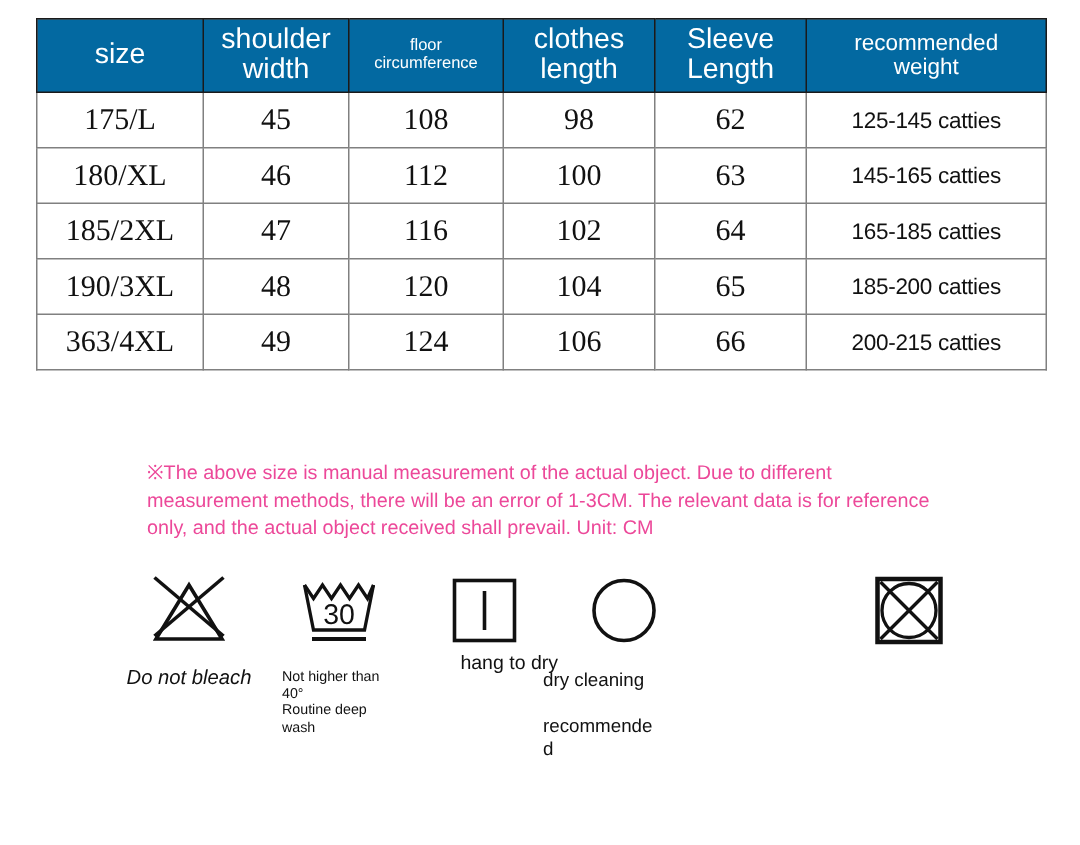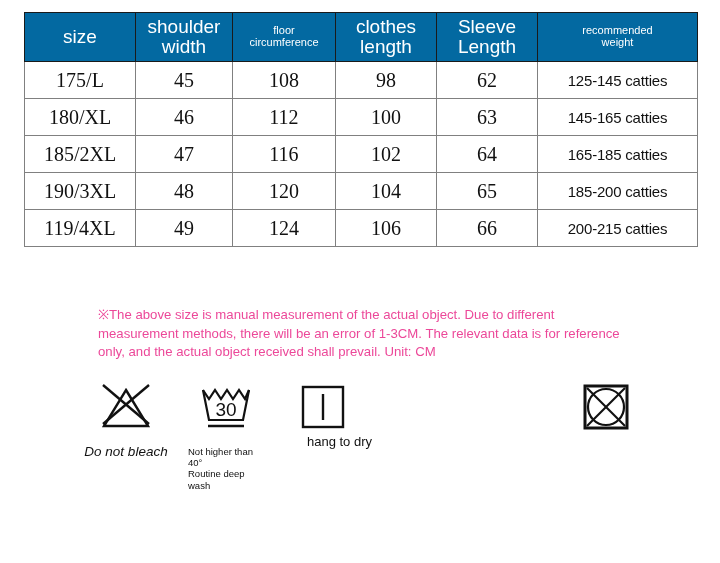--- a/index.html
+++ b/index.html
@@ -40,21 +40,21 @@
     background: #0369a1;
     border: 1px solid #1a1a1a;
     color: #ffffff;
     height: 48px;
     font-weight: 400;
     line-height: 1.06;
     padding: 0 4px;
   }
   .hd-lg { font-size: 19px; }
   .hd-sm { font-size: 11px; }
-  .hd-md { font-size: 11px; }
+  .hd-md { font-size: 15px; }
   .hd-left {
     text-align: left;
     padding-left: 10px;
   }
 
   
   .size-table tbody td {
     height: 36px;
     font-size: 20px;
     color: #111111;
@@ -226,21 +226,21 @@
     </tr>
     <tr>
       <td>190/3XL</td>
       <td>48</td>
       <td>120</td>
       <td>104</td>
       <td>65</td>
       <td class="c-weight">185-200 catties</td>
     </tr>
     <tr>
-      <td>119/4XL</td>
+      <td>363/4XL</td>
       <td>49</td>
       <td>124</td>
       <td>106</td>
       <td>66</td>
       <td class="c-weight">200-215 catties</td>
     </tr>
   </tbody>
 </table>
 
 <div class="disclaimer">※The above size is manual measurement of the actual object. Due to different measurement methods, there will be an error of 1-3CM. The relevant data is for reference only, and the actual object received shall prevail. Unit: CM</div>
@@ -272,20 +272,30 @@
   </div>
 
   <div class="care-item ci-hang">
     <svg class="care-icon" width="56" height="52" viewBox="0 0 56 52">
       <rect x="8" y="7" width="40" height="40" fill="none" stroke="#111" stroke-width="2.4"></rect>
       <line x1="28" y1="14" x2="28" y2="40" stroke="#111" stroke-width="2.4"></line>
     </svg>
     <div class="care-label lbl-hang">hang to dry</div>
   </div>
 
+  <div class="care-item ci-dryclean">
+    <svg class="care-icon" width="56" height="52" viewBox="0 0 56 52">
+      <circle cx="28" cy="27" r="20" fill="none" stroke="#111" stroke-width="2.4"></circle>
+    </svg>
+    <div class="care-label lbl-dryclean">
+      <span>dry cleaning</span>
+      <span class="dc-second">recommende</span>
+      <span>d</span>
+    </div>
+  </div>
 
 
   <div class="care-item ci-reverse">
     <svg class="care-icon" width="56" height="54" viewBox="0 0 56 54">
       <rect x="8" y="6" width="42" height="42" fill="none" stroke="#111" stroke-width="3"></rect>
       <circle cx="29" cy="27" r="18" fill="none" stroke="#111" stroke-width="2.2"></circle>
       <line x1="10" y1="8" x2="48" y2="46" stroke="#111" stroke-width="2.2"></line>
       <line x1="48" y1="8" x2="10" y2="46" stroke="#111" stroke-width="2.2"></line>
     </svg>
   </div>

